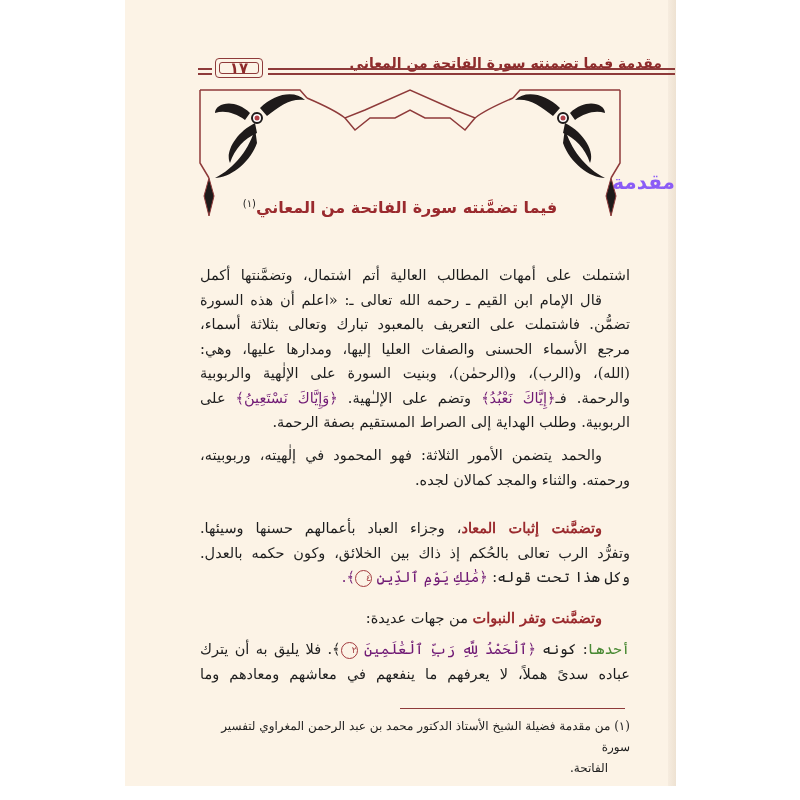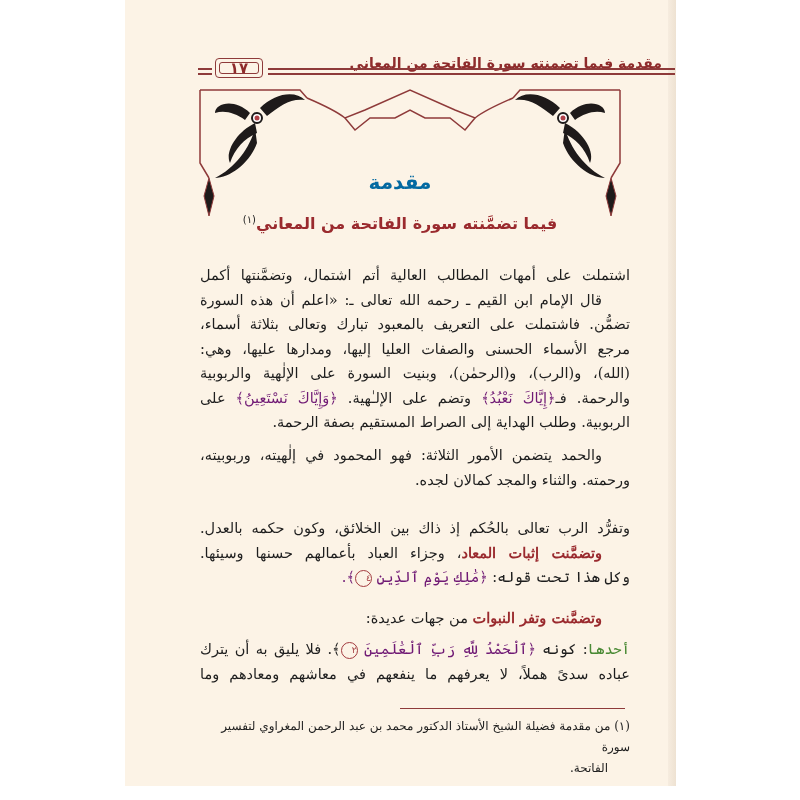--- a/index.html
+++ b/index.html
@@ -14,24 +14,24 @@
   .head-rule { position:absolute; height:2px; background:#8e3a3a; }
   .page-num-box { position:absolute; left:215px; top:58px; width:48px; height:20px;
                   border:1.5px solid #8e3a3a; border-radius:4px; box-sizing:border-box;
                   display:flex; align-items:center; justify-content:center; }
   .page-num-box::before { content:""; position:absolute; left:3px; top:3px; right:3px; bottom:3px;
                   border:1px solid #8e3a3a; border-radius:3px; }
   .page-num { font-size:15px; color:#8e2b2b; font-weight:bold; position:relative; }
 
   .ornament { position:absolute; left:195px; top:88px; width:430px; height:130px; }
 
-  .heading-main { position:absolute; left:125px; width:550px; top:170px; text-align:center;
-                  font-size:20px; font-weight:bold; color:#0369a1; direction:rtl; }
+  .heading-main { position:absolute; left:125px; width:550px; top:170px; 
+                  font-size:20px; font-weight:bold; color:#8b5cf6; direction:rtl; }
   .heading-sub { position:absolute; left:125px; width:550px; top:198px; text-align:center;
-                 font-size:16px; font-weight:bold; color:#9a2a2e; direction:rtl;margin-top:16px; }
+                 font-size:16px; font-weight:bold; color:#9a2a2e; direction:rtl; }
   .heading-sub sup { font-size:10px; color:#222; font-weight:normal; }
 
   .body-text { position:absolute; left:200px; width:430px; direction:rtl; text-align:justify;
                font-family:"DejaVu Serif", serif; font-size:14.5px; color:#1e1e1e; }
   .line { display:block; height:24.5px; line-height:24.5px; white-space:nowrap; overflow:hidden;
           text-align-last:justify; }
   .line.last { text-align-last:right; }
   .indent { padding-right:28px; }
   .verse { color:#701a75; }
   .hl { color:#9a2a2e; font-weight:bold; }
@@ -105,22 +105,22 @@
   <span class="line"><span>والرحمة. فـ</span><span class="verse">﴿إِيَّاكَ نَعْبُدُ﴾</span><span> وتضم على الإلـٰهية. </span><span class="verse">﴿وَإِيَّاكَ نَسْتَعِينُ﴾</span><span> على</span></span>
   <span class="line last">الربوبية. وطلب الهداية إلى الصراط المستقيم بصفة الرحمة.</span>
 </div>
 
 <div class="body-text" style="top:443px;">
   <span class="line indent">والحمد يتضمن الأمور الثلاثة: فهو المحمود في إلٰهيته، وربوبيته،</span>
   <span class="line last">ورحمته. والثناء والمجد كمالان لجده.</span>
 </div>
 
 <div class="body-text" style="top:516px;">
+  <span class="line indent"><span class="hl">وتضمَّنت إثبات المعاد</span><span>، وجزاء العباد بأعمالهم حسنها وسيئها.</span></span>
   <span class="line">وتفرُّد الرب تعالى بالحُكم إذ ذاك بين الخلائق، وكون حكمه بالعدل.</span>
-  <span class="line indent"><span class="hl">وتضمَّنت إثبات المعاد</span><span>، وجزاء العباد بأعمالهم حسنها وسيئها.</span></span>
   <span class="line last"><span>وكل هذا تحت قوله: </span><span class="verse">﴿مَٰلِكِ يَوْمِ ٱلدِّينِ</span> <span class="medal">٤</span><span class="verse">﴾.</span></span>
 </div>
 
 <div class="body-text" style="top:606px;">
   <span class="line indent last"><span class="hl">وتضمَّنت وتفر النبوات</span><span> من جهات عديدة:</span></span>
 </div>
 
 <div class="body-text" style="top:637px;">
   <span class="line"><span class="green">أحدها</span><span>: كونه </span><span class="verse">﴿ٱلْحَمْدُ لِلَّهِ رَبِّ ٱلْعَٰلَمِينَ</span> <span class="medal">٢</span><span>﴾. فلا يليق به أن يترك</span></span>
   <span class="line">عباده سدىً هملاً، لا يعرفهم ما ينفعهم في معاشهم ومعادهم وما</span>

